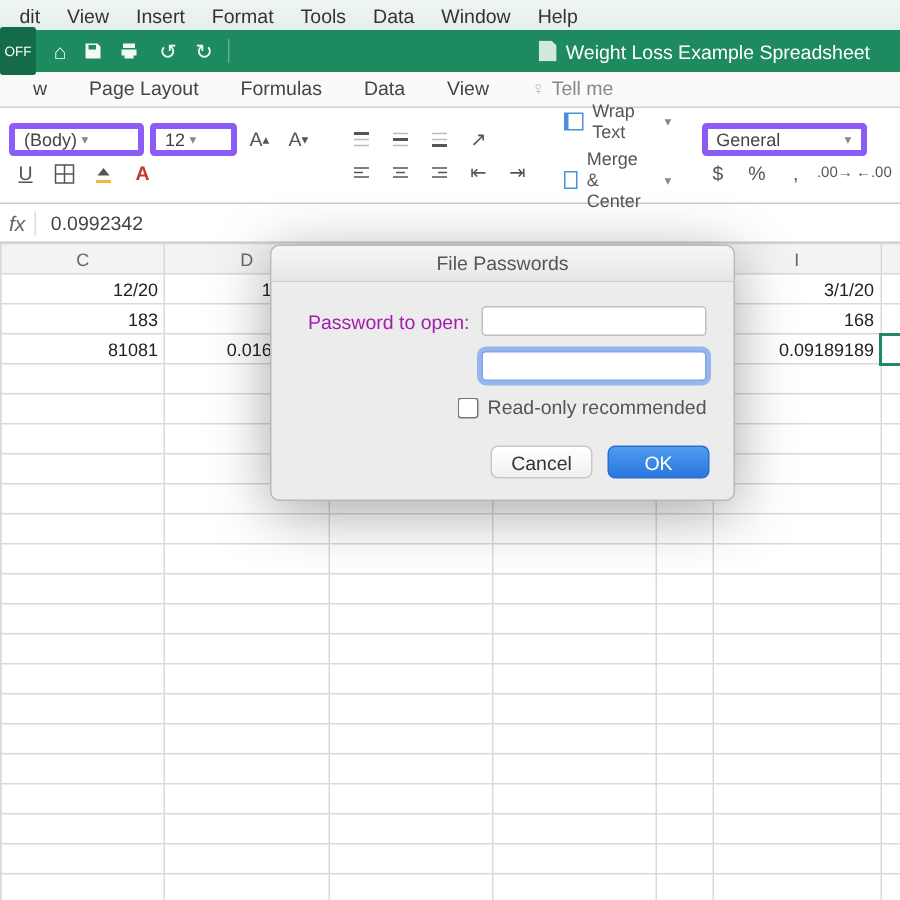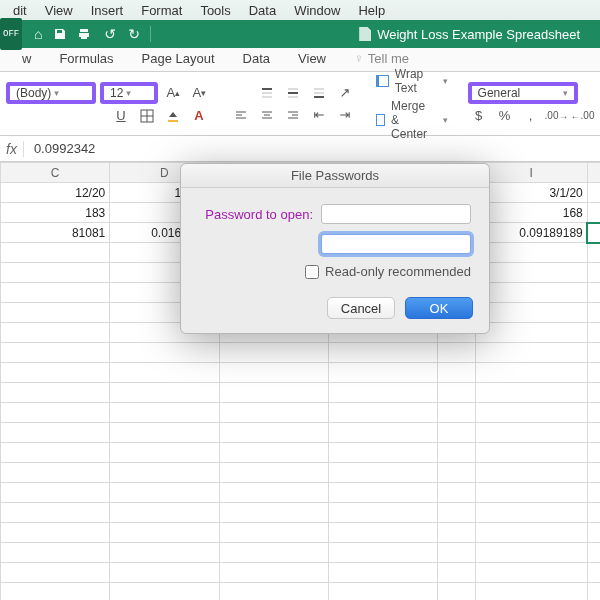--- a/index.html
+++ b/index.html
@@ -8,32 +8,32 @@
   
   .menubar { height: 20px; background: linear-gradient(#eef5f2,#e5efeb); display:flex; align-items:center; padding-left: 4px; font-size: 13px; color:#333; }
   .menubar span { padding: 0 9px; }
 
   
   .titlebar { height: 28px; background: #1d8a5f; display:flex; align-items:center; color:#fff; position:relative; }
   .tb-icon { width:18px; text-align:center; margin: 0 3px; font-size:14px; opacity:.95; }
   .tb-sep { width:1px; height:16px; background: rgba(255,255,255,.3); margin:0 4px; }
   .tb-title { position:absolute; right: 20px; font-size: 13px; display:flex; align-items:center; gap:6px;}
   .doc-icon { width:12px; height:14px; display:inline-block; background:#fff; opacity:.8; clip-path: polygon(0 0, 70% 0, 100% 25%, 100% 100%, 0 100%);}
-  .autosave { font-size:9px; background:#136b48; padding:11px 3px; border-radius:2px; margin-right:4px;font-family:Liberation Mono, monospace;}
+  .autosave { font-size:9px; background:#136b48; padding:11px 3px; border-radius:2px; margin-right:4px;}
 
   
   .ribbontabs { height: 24px; display:flex; align-items:flex-end; border-bottom:1px solid #d0d0d0; padding-left: 8px; font-size: 13px; color:#444; background:#fafafa;}
   .ribbontabs .tab { padding: 4px 14px 5px; }
   .ribbontabs .tellme { display:flex; align-items:center; gap:4px; color:#888; margin-left: 14px; padding-bottom:5px;}
   .bulb { color:#bbb; font-size:13px; }
 
   
   .ribbon { height: 64px; background: #fff; border-bottom:1px solid #ccc; display:flex; align-items:center; padding: 4px 6px; gap: 6px; color:#555; position:relative;}
   .rgrp { display:flex; flex-direction:column; gap:2px; }
-  .rrow { display:flex; align-items:center; gap:4px;justify-content:flex-end; }
+  .rrow { display:flex; align-items:center; gap:4px; }
   .pill { border:4px solid #8b5cf6; border-radius:3px; height:22px; display:flex; align-items:center; padding:0 6px; font-size:12px; color:#444; background:#fff;}
   .caret { font-size:9px; color:#888; margin-left:3px; }
   .ibtn { width:22px; height:20px; display:flex; align-items:center; justify-content:center; color:#555; border-radius:3px; font-size:13px;}
   .vsep { width:1px; height:50px; background:#e0e0e0; margin:0 4px;}
   .wrap-icon{ width:16px;height:12px;border:1px solid #4a90d9; border-left:3px solid #4a90d9; position:relative;}
   .merge-icon{ width:16px;height:12px;border:1px solid #4a90d9; position:relative;}
 
   
   .fbar { height: 26px; border-bottom:1px solid #ccc; display:flex; align-items:center; padding: 0 6px; gap:6px; font-size:13px; color:#444;}
   .fx { font-style: italic; font-size:14px; color:#666; padding-right:6px; border-right:1px solid #ddd;}
@@ -95,22 +95,22 @@
   <span class="tb-icon">↻</span>
   <span class="tb-sep"></span>
   <div class="tb-title">
     <span class="doc-icon"></span>
     <span>Weight Loss Example Spreadsheet</span>
   </div>
 </div>
 
 <div class="ribbontabs">
   <div class="tab">w</div>
+  <div class="tab">Page Layout</div>
   <div class="tab">Formulas</div>
-  <div class="tab">Page Layout</div>
   <div class="tab">Data</div>
   <div class="tab">View</div>
   <div class="tellme">
     <span class="bulb">♀</span>
     <span>Tell me</span>
   </div>
 </div>
 
 <div class="ribbon">
   <div class="rgrp">

